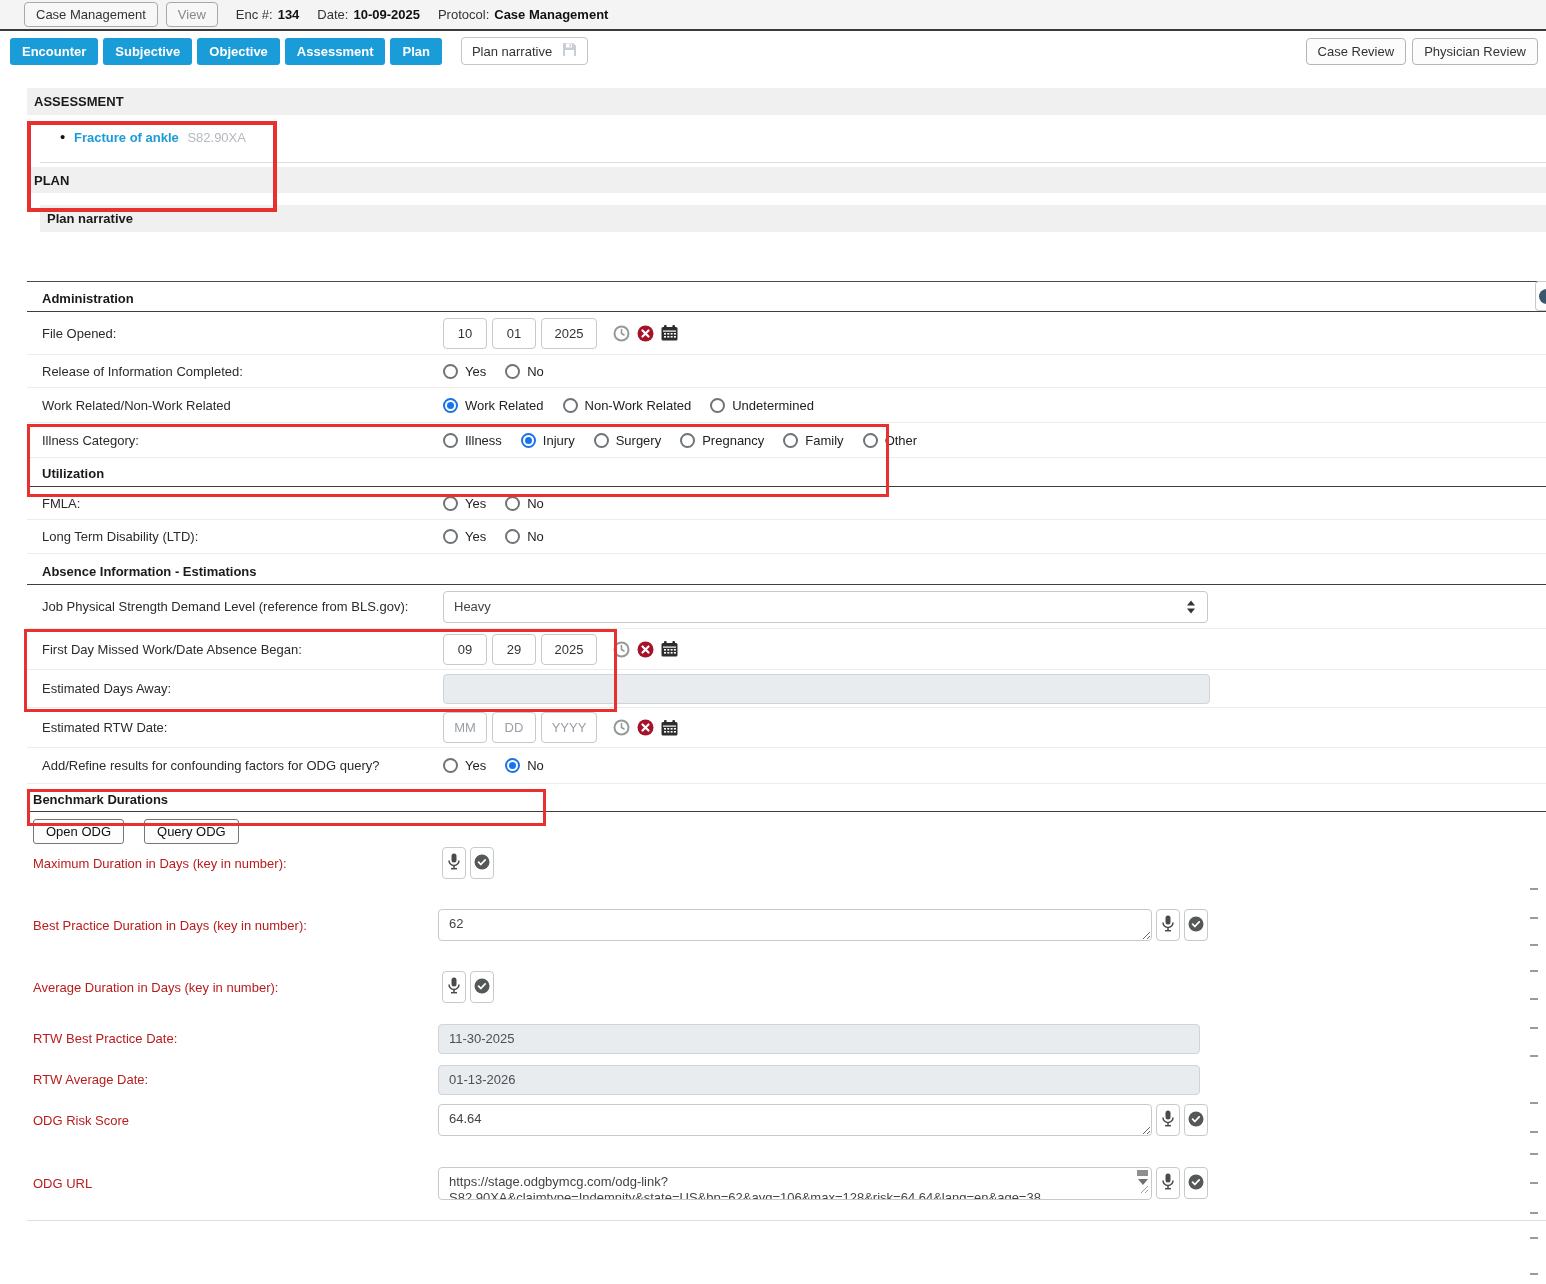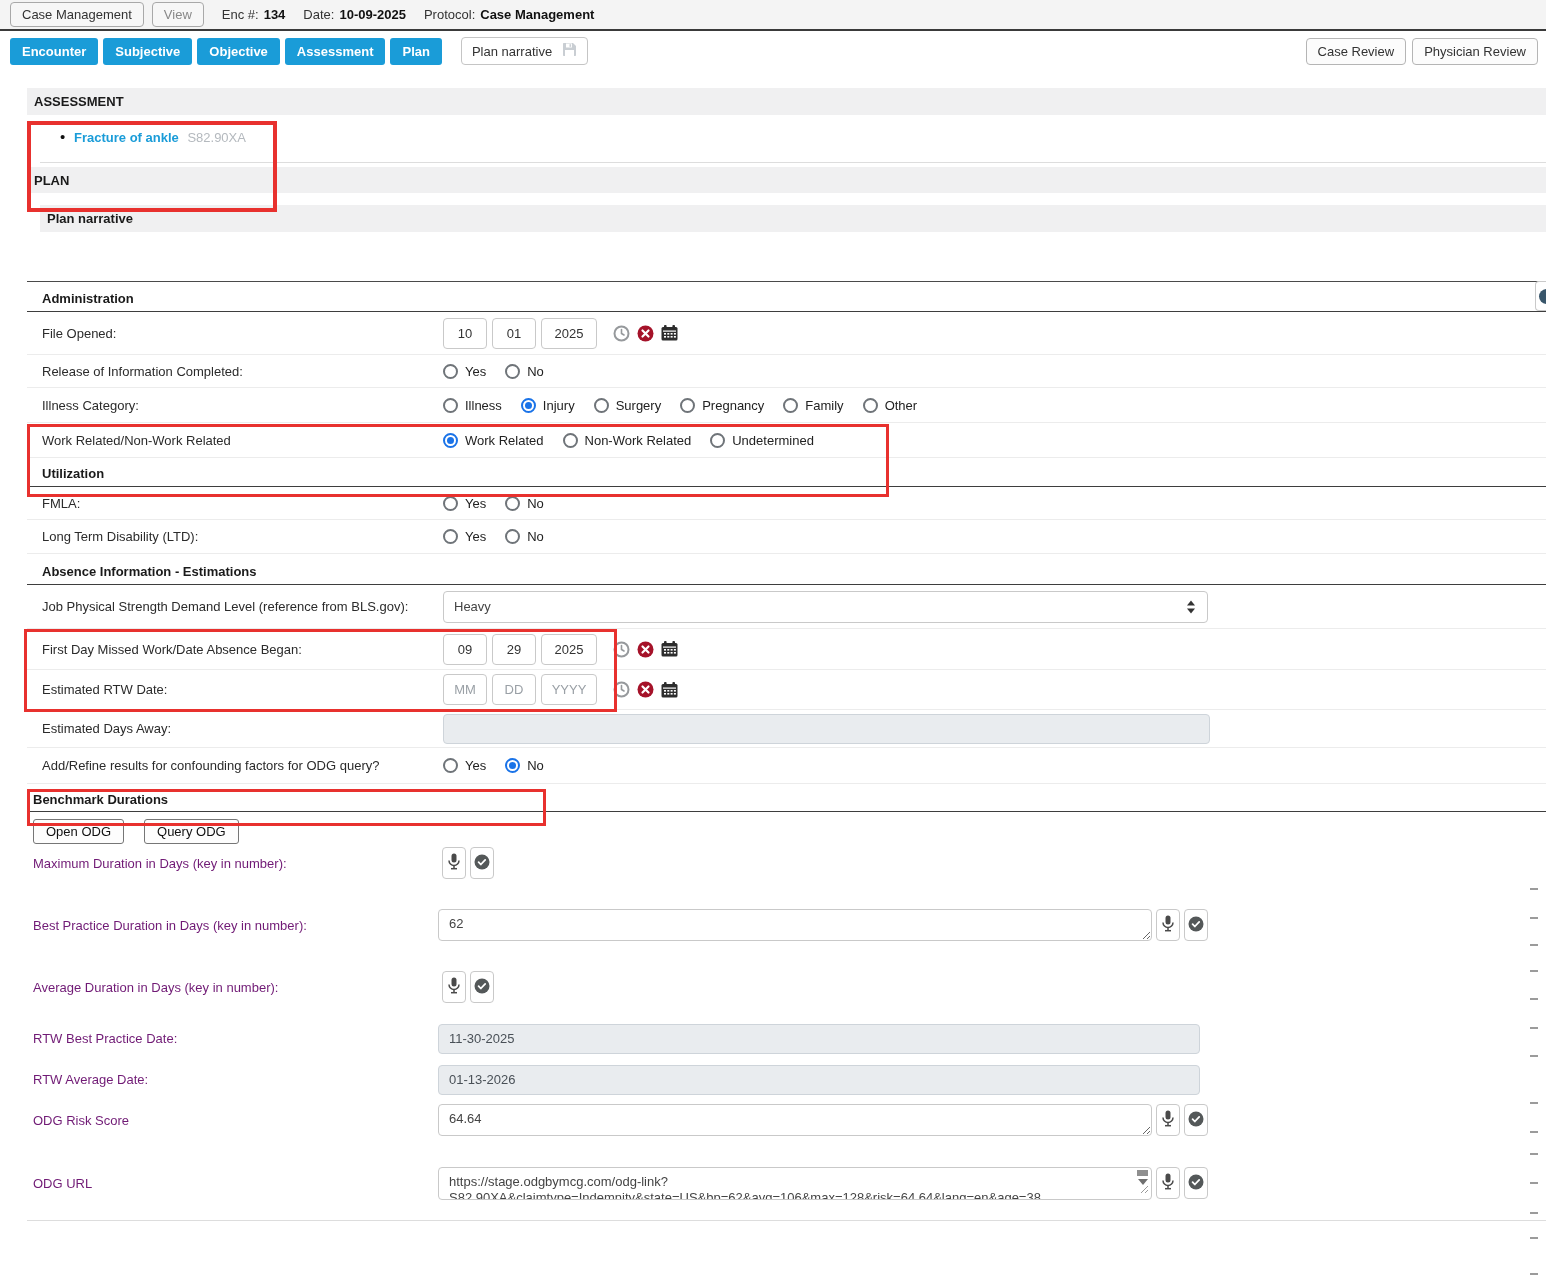--- a/index.html
+++ b/index.html
@@ -3,21 +3,21 @@
 <meta charset="utf-8">
 <style>
   * { box-sizing: border-box; }
   html,body { margin:0; padding:0; }
   body {
     width:1546px; height:1284px; position:relative; overflow:hidden;
     background:#fff; font-family:"Liberation Sans", sans-serif; font-size:13px; color:#222;
   }
   
   .topbar { height:31px; background:#f4f4f4; border-bottom:2px solid #3a3a3a;
-            display:flex; align-items:center; padding-left:10px; }
+            display:flex; align-items:center; padding-left:24px; }
   .tb-btn { font:13px "Liberation Sans",sans-serif; color:#333; background:#f7f7f7;
             border:1px solid #a9a9a9; border-radius:4px; padding:4px 11px; margin-right:8px; }
   .tb-btn.muted { color:#888; }
   .tb-info { display:flex; align-items:center; margin-left:10px; }
   .tb-lab { color:#333; margin-right:5px; }
   .tb-val { font-weight:700; color:#111; margin-right:18px; }
   
   .navbar { height:40px; display:flex; align-items:center; padding:0 8px 0 10px; background:#fff; }
   .tab { background:#1a9cd8; color:#fff; font-weight:700; font-size:13px; border:none;
          border-radius:3px; padding:6px 12px; margin-right:5px; }
@@ -69,21 +69,21 @@
   .updown { position:absolute; right:12px; top:50%; transform:translateY(-50%);
             display:flex; flex-direction:column; gap:3px; }
   .updown .up   { width:0;height:0;border-left:4px solid transparent;border-right:4px solid transparent;border-bottom:5px solid #333; }
   .updown .down { width:0;height:0;border-left:4px solid transparent;border-right:4px solid transparent;border-top:5px solid #333; }
   
   .dis { height:30px; background:#e9ecef; border:1px solid #ced4da; border-radius:4px;
          padding:0 10px; color:#495057; font:13px "Liberation Sans",sans-serif; }
   .w767{width:767px}.w762{width:762px}
   
   .bench-section .brow { display:flex; align-items:center; padding-left:6px; }
-  .bench-section .lab { width:405px; flex:none; color:#701a75; }
+  .bench-section .lab { width:405px; flex:none; color:#b91c1c; }
   .odg-btns { margin:7px 0 0 6px; display:flex; gap:20px; }
   .odg-btn { background:#fdfdfd; border:1px solid #767676; border-radius:3px; padding:4px 12px;
              font:13px "Liberation Sans",sans-serif; color:#111; }
   textarea.num { width:714px; height:32px; padding:6px 10px; border:1px solid #c9c9c9; border-radius:4px;
                  font:13px "Liberation Sans",sans-serif; color:#444; overflow:hidden; }
   .icon-btn { width:24px; height:32px; border:1px solid #c9c9c9; border-radius:4px; background:#fff;
               display:flex; align-items:center; justify-content:center; margin-left:4px; padding:0; }
   .mt3{margin-top:3px}.mb30{margin-bottom:30px}.mb31{margin-bottom:20px}
   .mb10{margin-bottom:10px}.mb9{margin-bottom:9px}
   .row-s{height:32px}.row-d{height:31px}
@@ -216,20 +216,38 @@
           <span class="rlab">Yes</span>
         </label>
         <label class="ropt">
           <span class="radio"></span>
           <span class="rlab">No</span>
         </label>
       </span>
   </div>
 
   <div class="frow h35">
+    <span class="lab">Work Related/Non-Work Related</span>
+    <span class="rgroup">
+        <label class="ropt">
+          <span class="radio sel"></span>
+          <span class="rlab">Work Related</span>
+        </label>
+        <label class="ropt">
+          <span class="radio"></span>
+          <span class="rlab">Non-Work Related</span>
+        </label>
+        <label class="ropt">
+          <span class="radio"></span>
+          <span class="rlab">Undetermined</span>
+        </label>
+      </span>
+  </div>
+
+  <div class="frow h35">
     <span class="lab">Illness Category:</span>
     <span class="rgroup">
         <label class="ropt">
           <span class="radio"></span>
           <span class="rlab">Illness</span>
         </label>
         <label class="ropt">
           <span class="radio sel"></span>
           <span class="rlab">Injury</span>
         </label>
@@ -241,38 +259,20 @@
           <span class="radio"></span>
           <span class="rlab">Pregnancy</span>
         </label>
         <label class="ropt">
           <span class="radio"></span>
           <span class="rlab">Family</span>
         </label>
         <label class="ropt">
           <span class="radio"></span>
           <span class="rlab">Other</span>
-        </label>
-      </span>
-  </div>
-
-  <div class="frow h35">
-    <span class="lab">Work Related/Non-Work Related</span>
-    <span class="rgroup">
-        <label class="ropt">
-          <span class="radio sel"></span>
-          <span class="rlab">Work Related</span>
-        </label>
-        <label class="ropt">
-          <span class="radio"></span>
-          <span class="rlab">Non-Work Related</span>
-        </label>
-        <label class="ropt">
-          <span class="radio"></span>
-          <span class="rlab">Undetermined</span>
         </label>
       </span>
   </div>
 
   <div class="sec-h util">Utilization</div>
 
   <div class="frow h33">
     <span class="lab">FMLA:</span>
     <span class="rgroup">
         <label class="ropt">
@@ -345,20 +345,25 @@
               <rect x="3" y="11" width="2" height="1.6"></rect>
               <rect x="6.3" y="11" width="2" height="1.6"></rect>
               <rect x="9.6" y="11" width="2" height="1.6"></rect>
               <rect x="12.9" y="11" width="2" height="1.6"></rect>
             </g>
           </svg>
         </span>
     </span>
   </div>
 
+  <div class="frow h38">
+    <span class="lab">Estimated Days Away:</span>
+    <input class="dis w767" disabled="" value="" style="">
+  </div>
+
   <div class="frow h40">
     <span class="lab">Estimated RTW Date:</span>
     <input class="din" placeholder="MM" style="">
     <input class="din" placeholder="DD" style="">
     <input class="din yr" placeholder="YYYY" style="">
     <span class="date-icons">
       <span>
           <svg width="17" height="17" viewBox="0 0 17 17">
             <circle cx="8.5" cy="8.5" r="7" fill="none" stroke="#96999c" stroke-width="2"></circle>
             <path d="M8.5 4.5v4l2.5 1.5" stroke="#96999c" stroke-width="1.6" fill="none" stroke-linecap="round"></path>
@@ -384,25 +389,20 @@
               <rect x="3" y="11" width="2" height="1.6"></rect>
               <rect x="6.3" y="11" width="2" height="1.6"></rect>
               <rect x="9.6" y="11" width="2" height="1.6"></rect>
               <rect x="12.9" y="11" width="2" height="1.6"></rect>
             </g>
           </svg>
         </span>
     </span>
   </div>
 
-  <div class="frow h38">
-    <span class="lab">Estimated Days Away:</span>
-    <input class="dis w767" disabled="" value="" style="">
-  </div>
-
   <div class="frow h36">
     <span class="lab">Add/Refine results for confounding factors for ODG query?</span>
     <span class="rgroup">
         <label class="ropt">
           <span class="radio"></span>
           <span class="rlab">Yes</span>
         </label>
         <label class="ropt">
           <span class="radio sel"></span>
           <span class="rlab">No</span>

